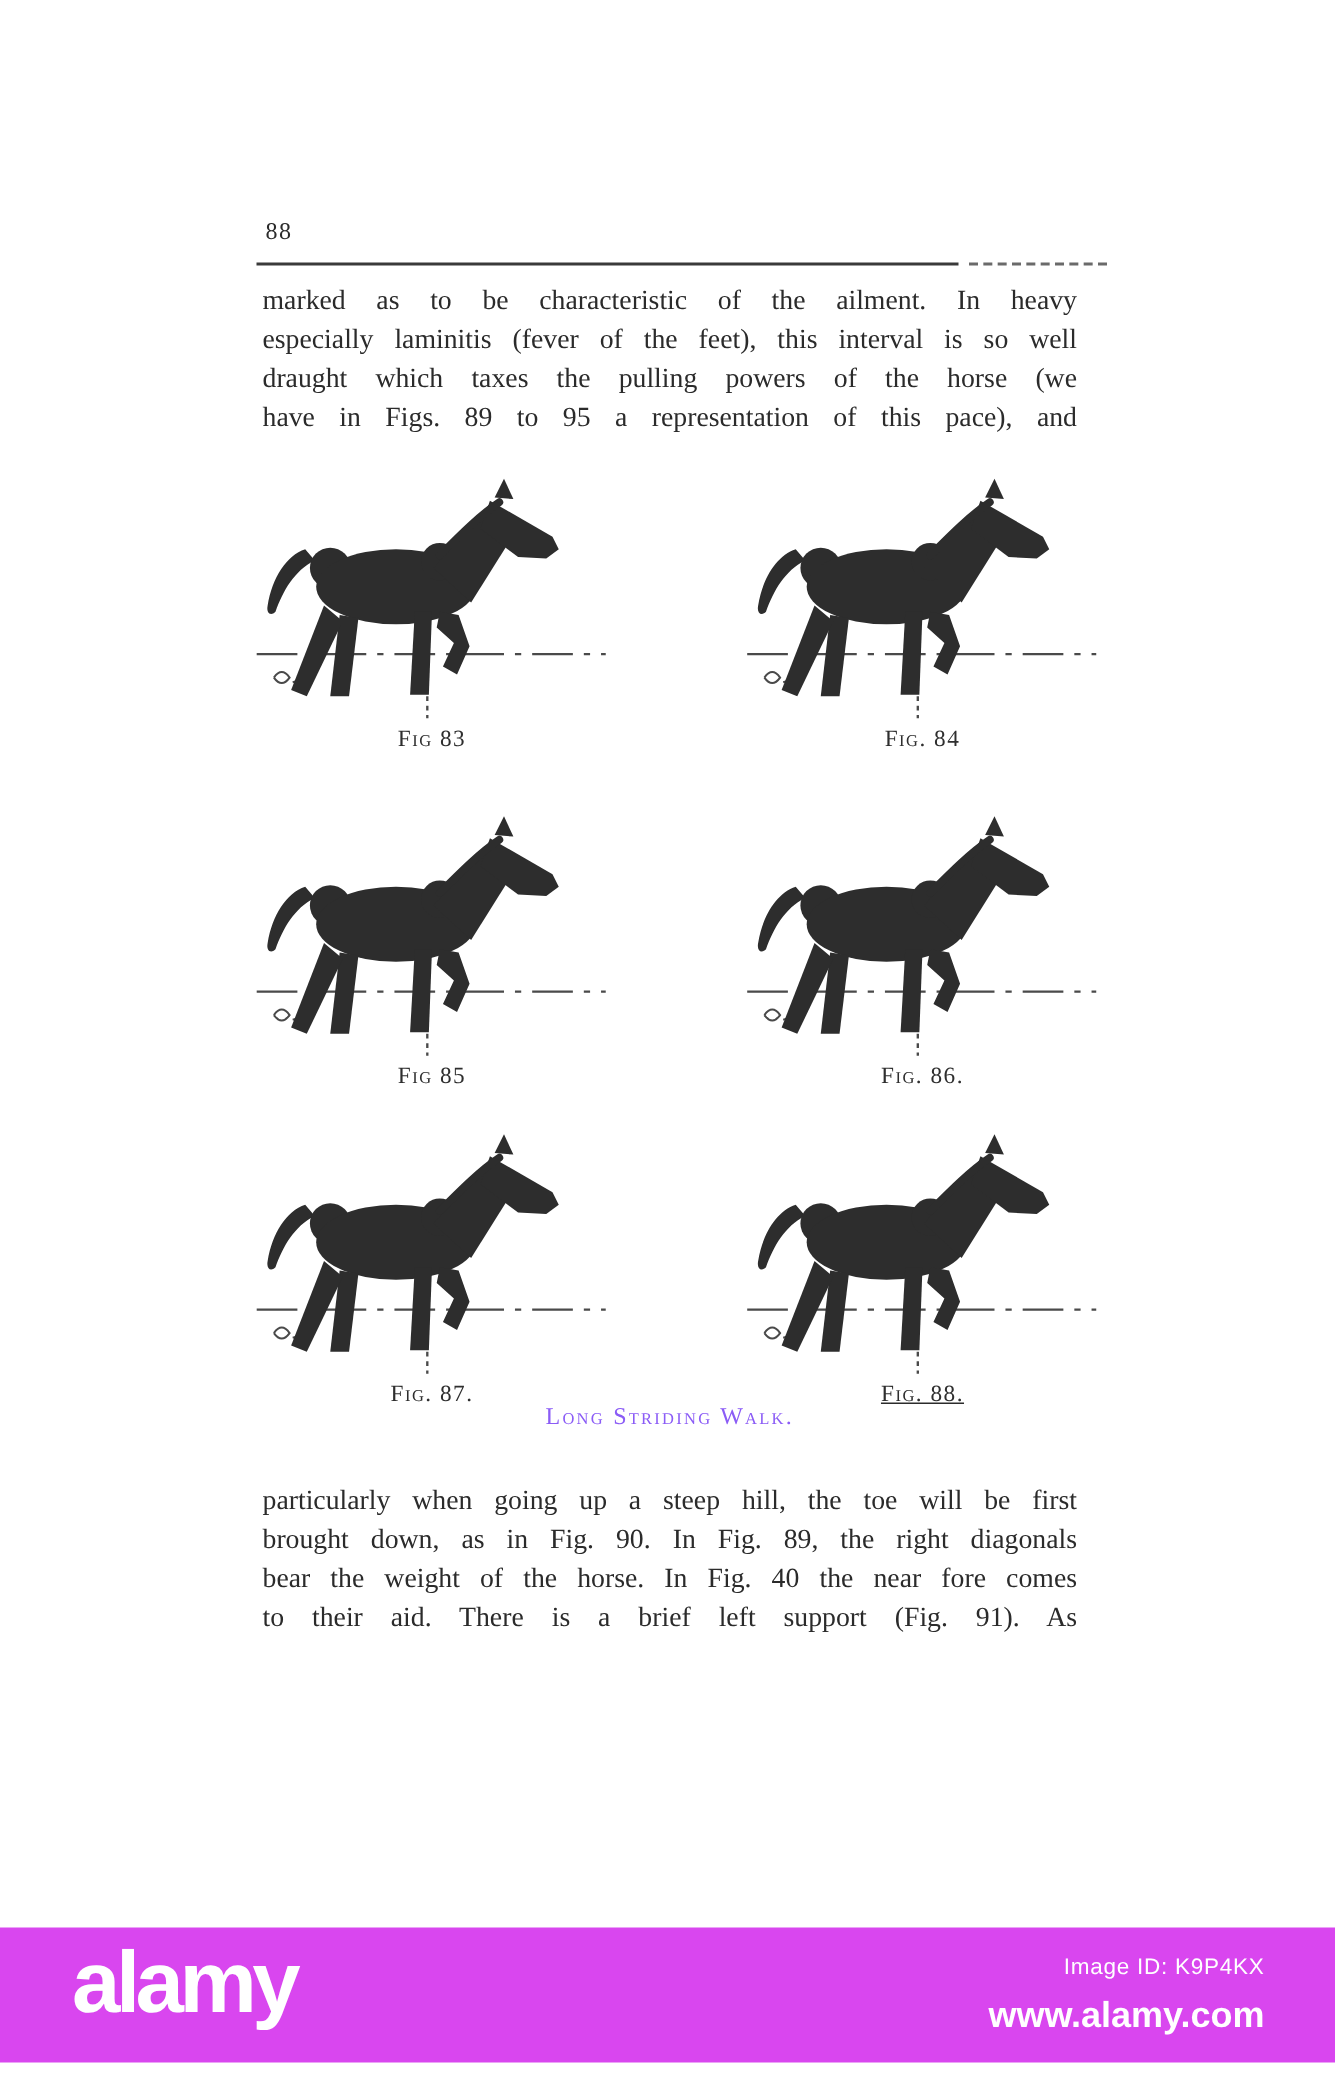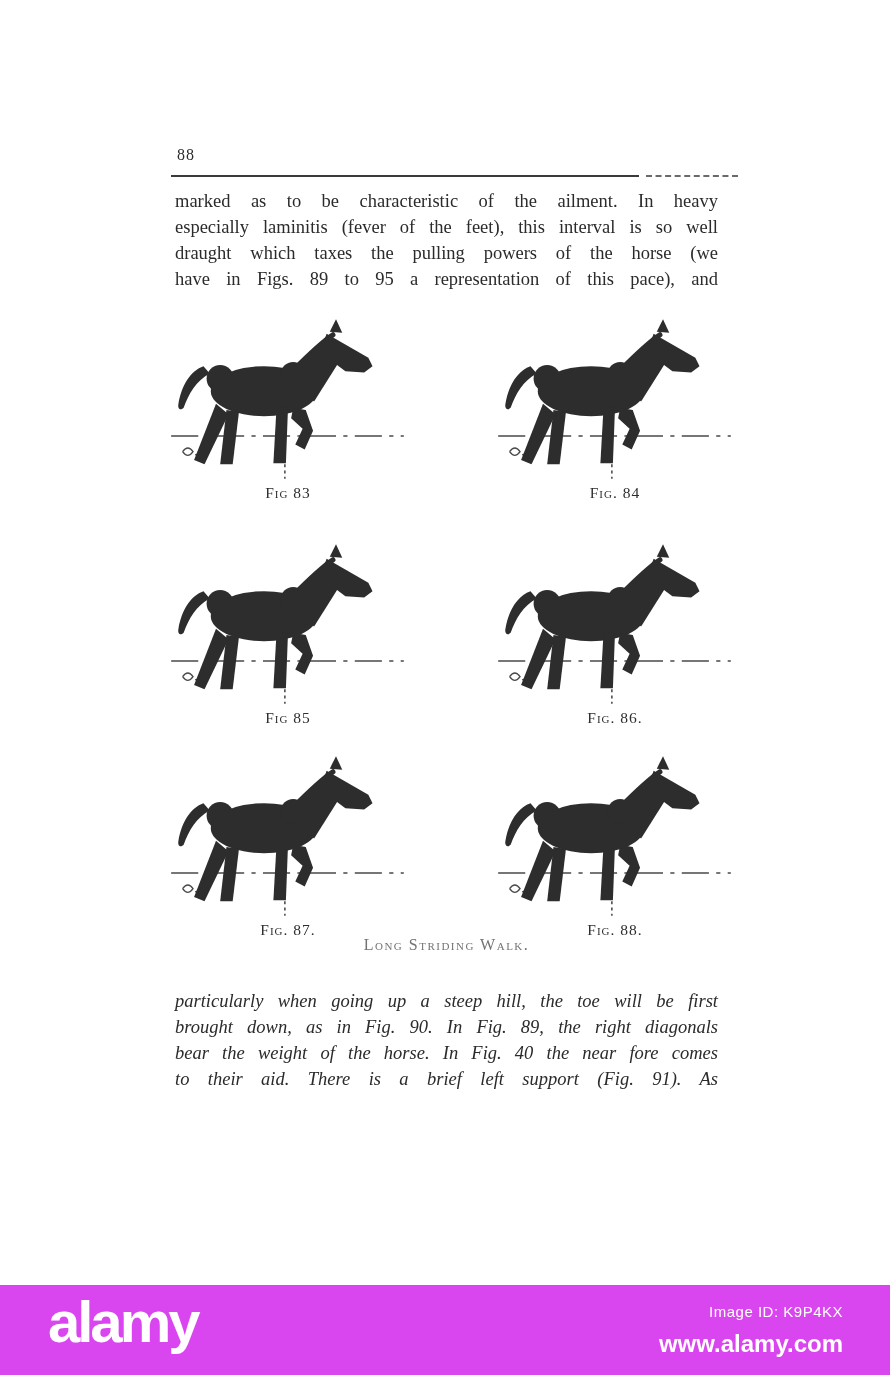--- a/index.html
+++ b/index.html
@@ -51,52 +51,52 @@
     width: 543px;
     font-size: 18.5px;
     line-height: 26px;
   }
   .paragraph .text-line {
     text-align: justify;
     text-align-last: justify;
     white-space: normal;
   }
   #paragraph-top { top: 188px; }
-  #paragraph-bottom { top: 988px; font-style: italic; }
+  #paragraph-bottom { top: 988px; }
 
   
   .figure {
     position: absolute;
     width: 240px;
     text-align: center;
   }
   .figure svg.horse-art { width: 240px; height: 162px; display: block; }
   .figcap {
     margin-top: 4px;
     font-size: 15.5px;
     font-variant: small-caps;
     letter-spacing: 1px;
     color: #2e2e2e;
   }
   #figure-83 { left: 168px; top: 318px; }
   #figure-84 { left: 495px; top: 318px; }
   #figure-85 { left: 168px; top: 543px; }
   #figure-86 { left: 495px; top: 543px; }
   #figure-87 { left: 168px; top: 755px; }
-  #figure-88 { left: 495px; top: 755px; }
+  #figure-88 { left: 495px; top: 755px; text-decoration: underline; }
 
   .figures-caption {
     position: absolute;
     left: 175px; top: 936px;
     width: 543px;
     text-align: center;
     font-size: 16px;
     font-variant: small-caps;
     letter-spacing: 1.5px;
-    color: #737373;
+    color: #8b5cf6;
   }
 
   
   .watermark-bar {
     position: absolute;
     left: 0; bottom: 15px;
     width: 890px; height: 90px;
     background: #d946ef;
   }
   .alamy-logo {

